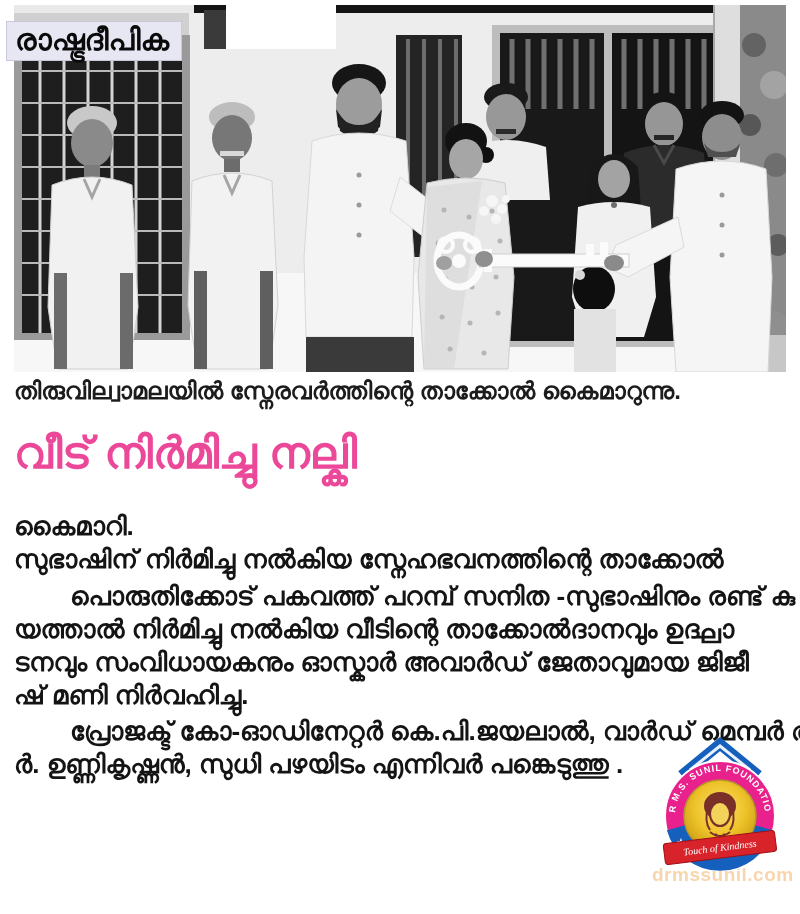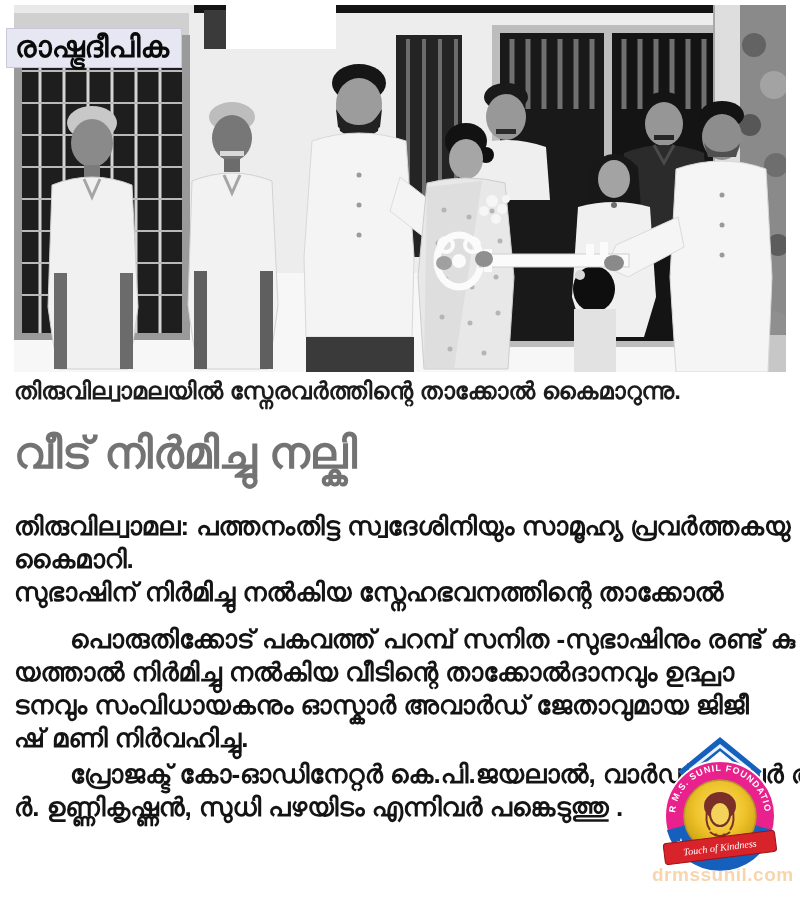--- a/index.html
+++ b/index.html
@@ -7,37 +7,37 @@
     width:800px;height:914px;position:relative;background:#ffffff;
     font-family:"Liberation Sans","DejaVu Sans",sans-serif;
     overflow:hidden;color:#111;
   }
   .photo-wrap{position:absolute;left:14px;top:5px;width:772px;height:367px;}
   .masthead{
     position:absolute;left:6px;top:21px;z-index:5;
     background:#e7e7f3;border:1px solid #c9c9da;
     padding:1px 12px 3px 8px;
     font-size:30px;font-weight:800;color:#0a0a0a;letter-spacing:0px;
-    line-height:34px;white-space:nowrap;margin-top:7px;
+    line-height:34px;white-space:nowrap;
   }
   .caption{
     position:absolute;left:14px;top:377px;width:772px;
     font-size:24px;font-weight:700;color:#1c1c1c;white-space:nowrap;
   }
   .headline{
     position:absolute;left:14px;top:428px;width:772px;
-    font-size:44px;font-weight:800;color:#737373;white-space:nowrap;
+    font-size:44px;font-weight:800;color:#ec4899;white-space:nowrap;
   }
   .body-text{position:absolute;left:14px;top:510px;width:776px;}
   .body-text .ln{
     font-size:26px;line-height:33px;height:33px;font-weight:700;
     color:#141414;white-space:nowrap;overflow:visible;
   }
   .indent{text-indent:56px;}
-  .gap4{margin-top:14px;}
+  .gap4{margin-top:4px;}
   .gap3{margin-top:3px;}
   .logo-wrap{position:absolute;left:650px;top:736px;width:140px;height:135px;z-index:8;}
   .watermark{
     position:absolute;left:652px;top:864px;width:146px;z-index:2;
     font-size:19px;font-weight:700;color:rgba(240,178,105,0.55);
     letter-spacing:0.5px;
   }
 </style>
 </head>
 <body>
@@ -243,21 +243,20 @@
   </svg>
 </div>
 
 <div class="masthead">രാഷ്ട്രദീപിക</div>
 
 <div class="caption">തിരുവില്വാമലയിൽ സ്നേരവർത്തിന്റെ താക്കോൽ കൈമാറുന്നു.</div>
 
 <div class="headline">വീട് നിർമിച്ചു നല്കി</div>
 
 <div class="body-text">
-  <div class="ln">തിരുവില്വാമല: പത്തനംതിട്ട സ്വദേശിനിയും സാമൂഹ്യ പ്രവർത്തകയു</div>
   <div class="ln">കൈമാറി.</div>
   <div class="ln">സുഭാഷിന്  നിർമിച്ചു നൽകിയ സ്നേഹഭവനത്തിന്റെ താക്കോൽ</div>
   <div class="ln indent gap4">പൊരുതിക്കോട് പകവത്ത്  പറമ്പ് സനിത -സുഭാഷിനും രണ്ട് കു</div>
   <div class="ln">യത്താൽ നിർമിച്ചു നൽകിയ വീടിന്റെ  താക്കോൽദാനവും ഉദ്ഘാ</div>
   <div class="ln">ടനവും സംവിധായകനും ഓസ്കാർ അവാർഡ് ജേതാവുമായ ജിജീ</div>
   <div class="ln">ഷ് മണി നിർവഹിച്ചു.</div>
   <div class="ln indent gap3">പ്രോജക്ട് കോ-ഓഡിനേറ്റർ കെ.പി.ജയലാൽ, വാർഡ് മെമ്പർ ആ</div>
   <div class="ln">ർ. ഉണ്ണികൃഷ്ണൻ, സുധി പഴയിടം എന്നിവർ പങ്കെടുത്തു .</div>
 </div>
 

